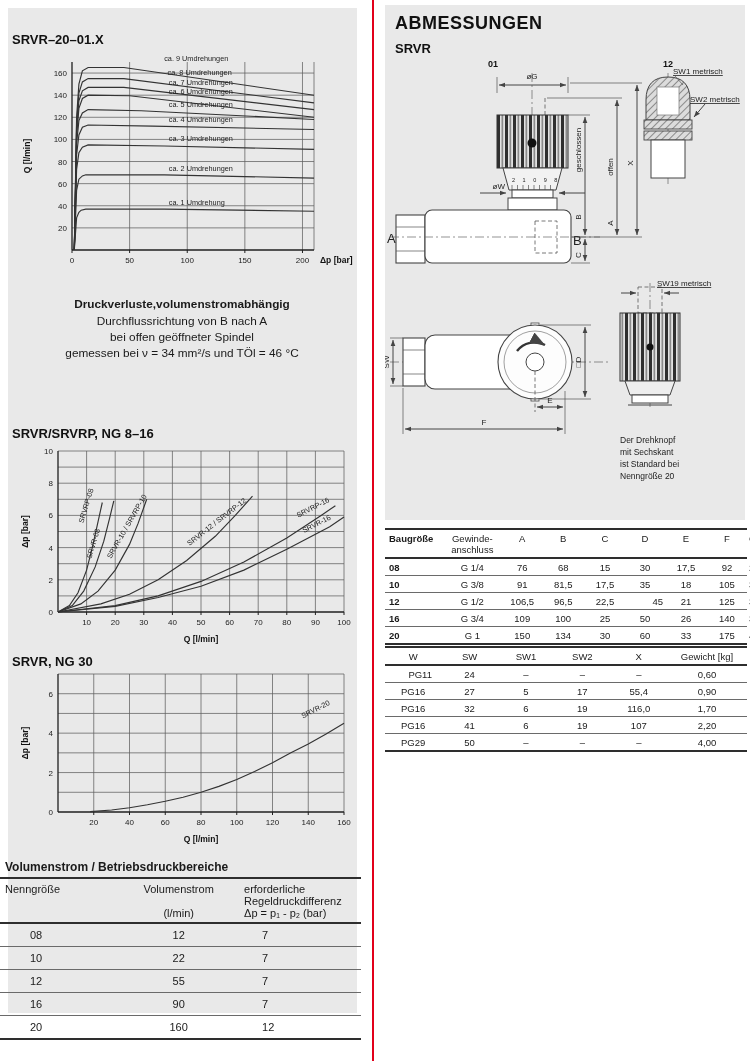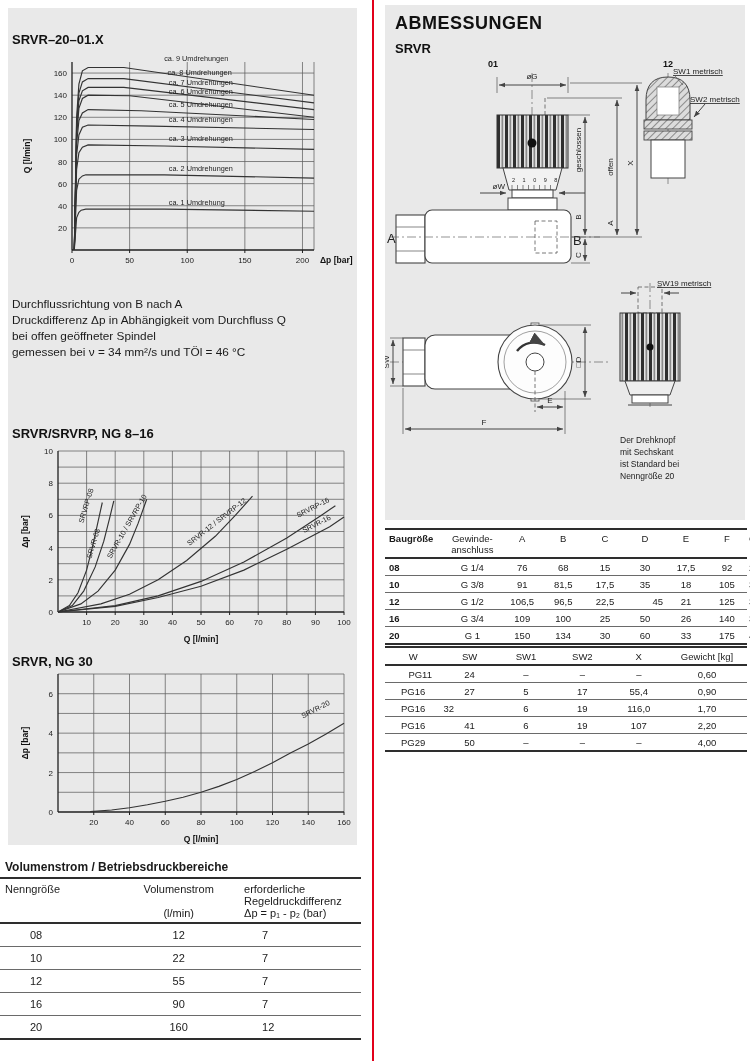--- a/index.html
+++ b/index.html
@@ -1,19 +1,19 @@
 <!DOCTYPE html>
 <html><head>
 <meta charset="utf-8">
 <style>
   html,body{margin:0;padding:0;background:#fff;}
   .page{position:relative;width:750px;height:1061px;background:#ffffff;
         font-family:"Liberation Sans",sans-serif;color:#1a1a1a;overflow:hidden;}
   .panel{position:absolute;background:#e9e9e9;}
-  #left-panel{left:8px;top:8px;width:349px;height:837px;}
+  #left-panel{left:8px;top:8px;width:349px;height:1005px;text-align:center;}
   #right-panel{left:385px;top:5px;width:360px;height:515px;}
   #divider{position:absolute;left:372px;top:0;width:2px;height:1061px;background:#e2001a;}
   .h-bold{position:absolute;font-weight:bold;font-size:13px;color:#111;}
   #abm-heading{position:absolute;left:10px;top:8px;font-weight:bold;font-size:18px;letter-spacing:.5px;color:#111;}
   #srvr-sub{position:absolute;left:10px;top:36px;font-weight:bold;font-size:13px;color:#111;}
   .chart{position:absolute;}
   .tick{font:8px "Liberation Sans",sans-serif;fill:#222;}
   .atitle{font:bold 8.5px "Liberation Sans",sans-serif;fill:#111;}
   .slabel{font:7.3px "Liberation Sans",sans-serif;fill:#222;}
   #note-block{position:absolute;left:4px;top:288px;width:340px;font-size:11.8px;line-height:16px;}
@@ -116,22 +116,22 @@
         <text class="slabel" transform="translate(154.8,87.1) rotate(0)">ca. 3 Umdrehungen</text>
         <polyline points="60.3,196.0 62.6,136.3 64.9,125.2 68.4,121.9 71.8,120.8 150.2,120.8 300.0,124.1" fill="none" stroke="#333" stroke-width="1.15"></polyline>
         <text class="slabel" transform="translate(154.8,116.9) rotate(0)">ca. 2 Umdrehungen</text>
         <polyline points="60.3,196.0 62.6,163.9 64.9,158.4 67.2,156.2 71.8,155.1 150.2,155.1 300.0,157.3" fill="none" stroke="#333" stroke-width="1.15"></polyline>
         <text class="slabel" transform="translate(154.8,151.2) rotate(0)">ca. 1 Umdrehung</text>
         <text class="atitle" text-anchor="middle" transform="translate(16,102) rotate(-90)">Q [l/min]</text>
         <text class="atitle" x="306" y="209" text-anchor="start">Δp [bar]</text>
       </svg>
 
     <div id="note-block">
+      <div class="nh">Druckverluste,volumenstromabhängig</div>
       <div>Durchflussrichtung von B nach A</div>
-      <div>Druckdifferenz Δp in Abhängigkeit vom Durchfluss Q</div>
       <div>bei offen geöffneter Spindel</div>
       <div>gemessen bei ν = 34 mm²/s und TÖl = 46 °C</div>
     </div>
 
     <div class="h-bold" style="left:4px;top:418px;">SRVR/SRVRP, NG 8–16</div>
     <svg class="chart" style="left:8px;top:436px;" viewBox="0 0 340 202" width="340" height="202">
         <line x1="70.6" y1="7" x2="70.6" y2="168" stroke="#5f5f5f" stroke-width="0.75"></line>
         <line x1="99.2" y1="7" x2="99.2" y2="168" stroke="#5f5f5f" stroke-width="0.75"></line>
         <line x1="127.8" y1="7" x2="127.8" y2="168" stroke="#5f5f5f" stroke-width="0.75"></line>
         <line x1="156.4" y1="7" x2="156.4" y2="168" stroke="#5f5f5f" stroke-width="0.75"></line>
@@ -535,21 +535,21 @@
           <tr>
             <td style="text-align: left;">PG16</td>
             <td style="text-align: center;">27</td>
             <td style="text-align: center;">5</td>
             <td style="text-align: center;">17</td>
             <td style="text-align: center;">55,4</td>
             <td style="text-align: center;">0,90</td>
           </tr>
           <tr>
             <td style="text-align: left;">PG16</td>
-            <td style="">32</td>
+            <td style="text-align: center;">32</td>
             <td style="text-align: center;">6</td>
             <td style="text-align: center;">19</td>
             <td style="text-align: center;">116,0</td>
             <td style="text-align: center;">1,70</td>
           </tr>
           <tr>
             <td style="text-align: left;">PG16</td>
             <td style="text-align: center;">41</td>
             <td style="text-align: center;">6</td>
             <td style="text-align: center;">19</td>

